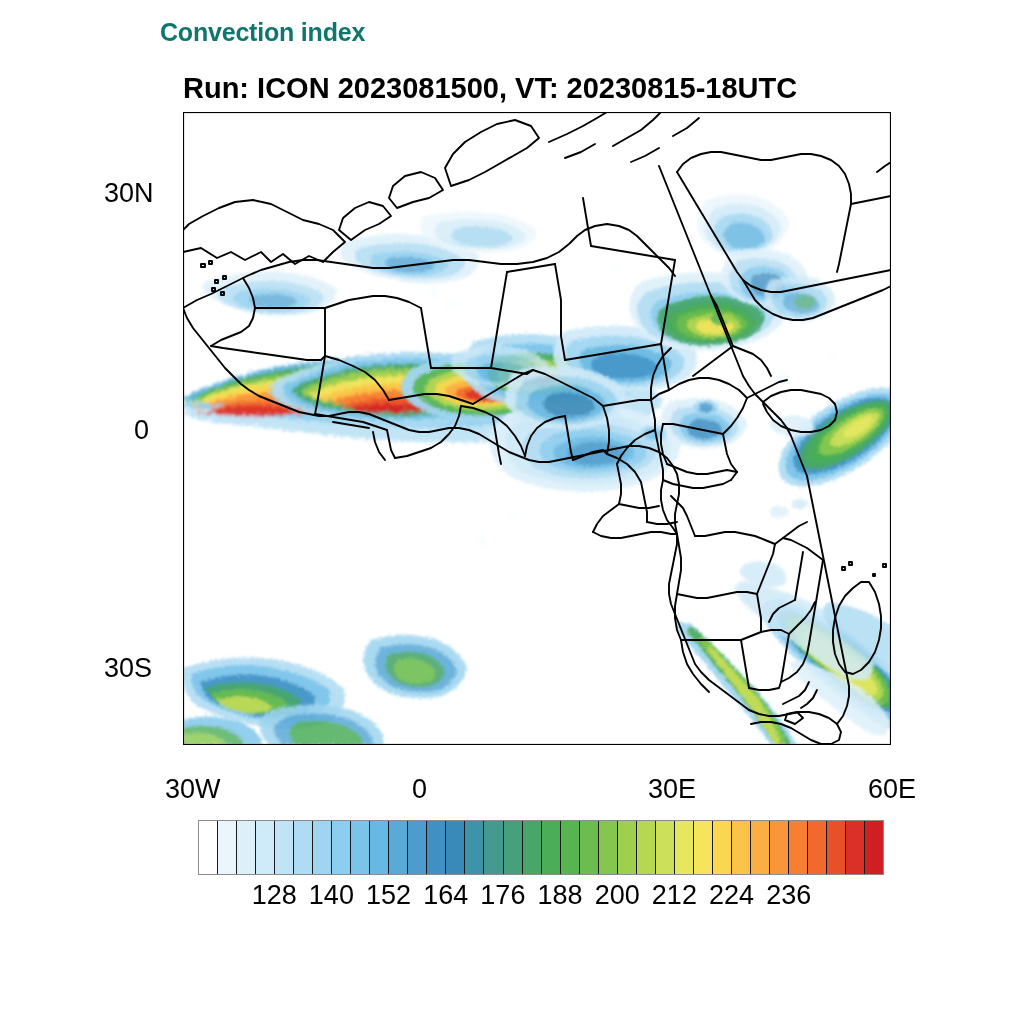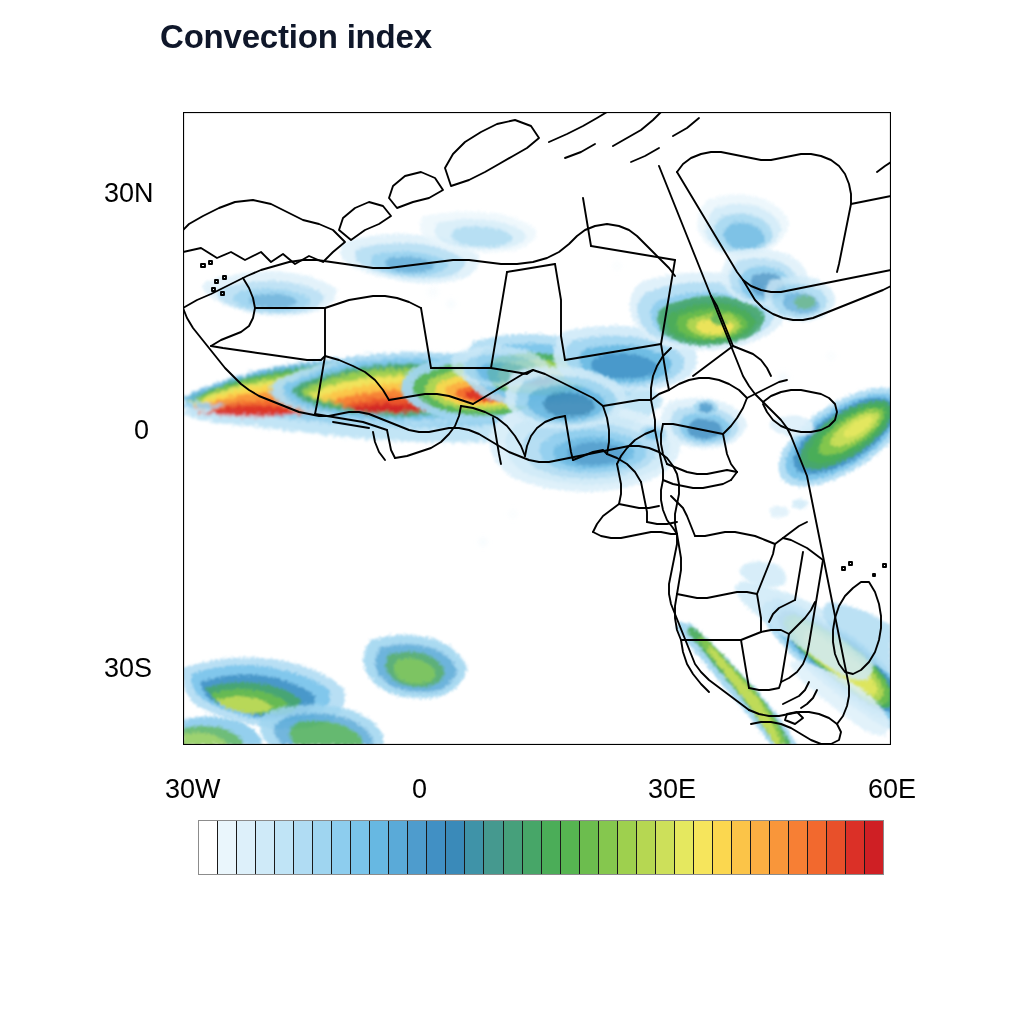--- a/index.html
+++ b/index.html
@@ -12,23 +12,23 @@
     width: 1024px;
     height: 1024px;
     background: #ffffff;
     font-family: "Liberation Sans", sans-serif;
     overflow: hidden;
   }
   #title-main {
     position: absolute;
     left: 160px;
     top: 18px;
-    font-size: 33px;
+    font-size: 25px;
     font-weight: bold;
-    color: #0f172a;
+    color: #0f766e;
     letter-spacing: -0.2px;
     white-space: nowrap;
   }
   #title-sub {
     position: absolute;
     left: 183px;
     top: 72px;
     font-size: 29px;
     font-weight: bold;
     color: #000000;
@@ -83,20 +83,21 @@
     transform: translateX(-50%);
     white-space: nowrap;
   }
 </style>
 </head>
 <body>
 
 <div id="page">
 
 <div id="title-main">Convection index</div>
+<div id="title-sub">Run: ICON 2023081500,  VT: 20230815-18UTC</div>
 
 <div id="plot">
 <svg width="708" height="633" viewBox="0 0 708 633" xmlns="http://www.w3.org/2000/svg">
   <defs>
     <clipPath id="frameclip">
             <rect x="0" y="0" width="708" height="633"></rect>
           </clipPath>
 
     <filter id="soft" x="-25%" y="-25%" width="150%" height="150%">
       <feGaussianBlur stdDeviation="3.2"></feGaussianBlur>
@@ -750,14 +751,26 @@
         <div class="cell" style="background: rgb(251, 196, 72);"></div>
         <div class="cell" style="background: rgb(251, 174, 66);"></div>
         <div class="cell" style="background: rgb(249, 150, 58);"></div>
         <div class="cell" style="background: rgb(247, 127, 52);"></div>
         <div class="cell" style="background: rgb(242, 105, 46);"></div>
         <div class="cell" style="background: rgb(232, 80, 42);"></div>
         <div class="cell" style="background: rgb(219, 48, 39);"></div>
         <div class="cell" style="background: rgb(207, 31, 36);"></div>
       </div>
 </div>
+<div id="cbar-ticks">
+      <span class="ct" style="left: 76.2222px;">128</span>
+      <span class="ct" style="left: 133.389px;">140</span>
+      <span class="ct" style="left: 190.556px;">152</span>
+      <span class="ct" style="left: 247.722px;">164</span>
+      <span class="ct" style="left: 304.889px;">176</span>
+      <span class="ct" style="left: 362.056px;">188</span>
+      <span class="ct" style="left: 419.222px;">200</span>
+      <span class="ct" style="left: 476.389px;">212</span>
+      <span class="ct" style="left: 533.556px;">224</span>
+      <span class="ct" style="left: 590.722px;">236</span>
+    </div>
 
 </div>
 
 </body></html>

